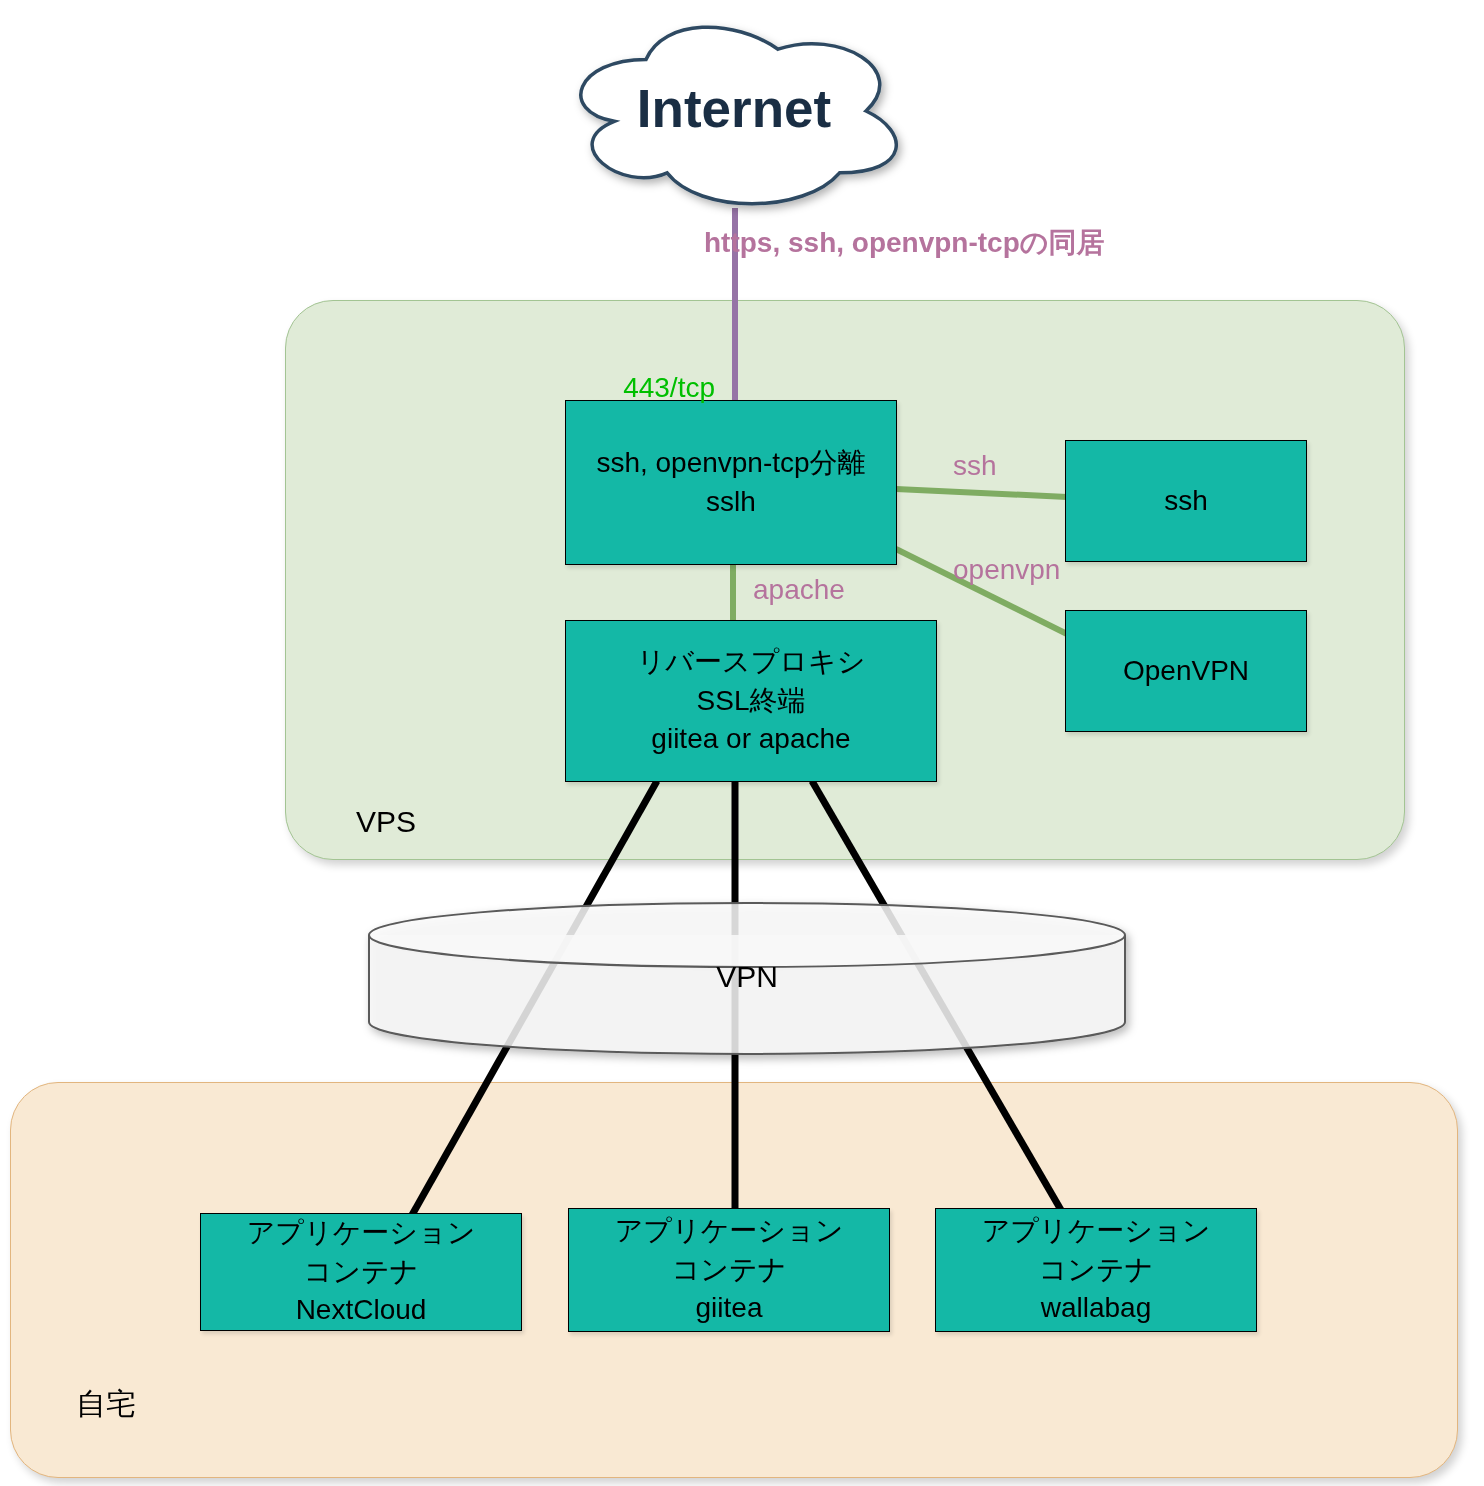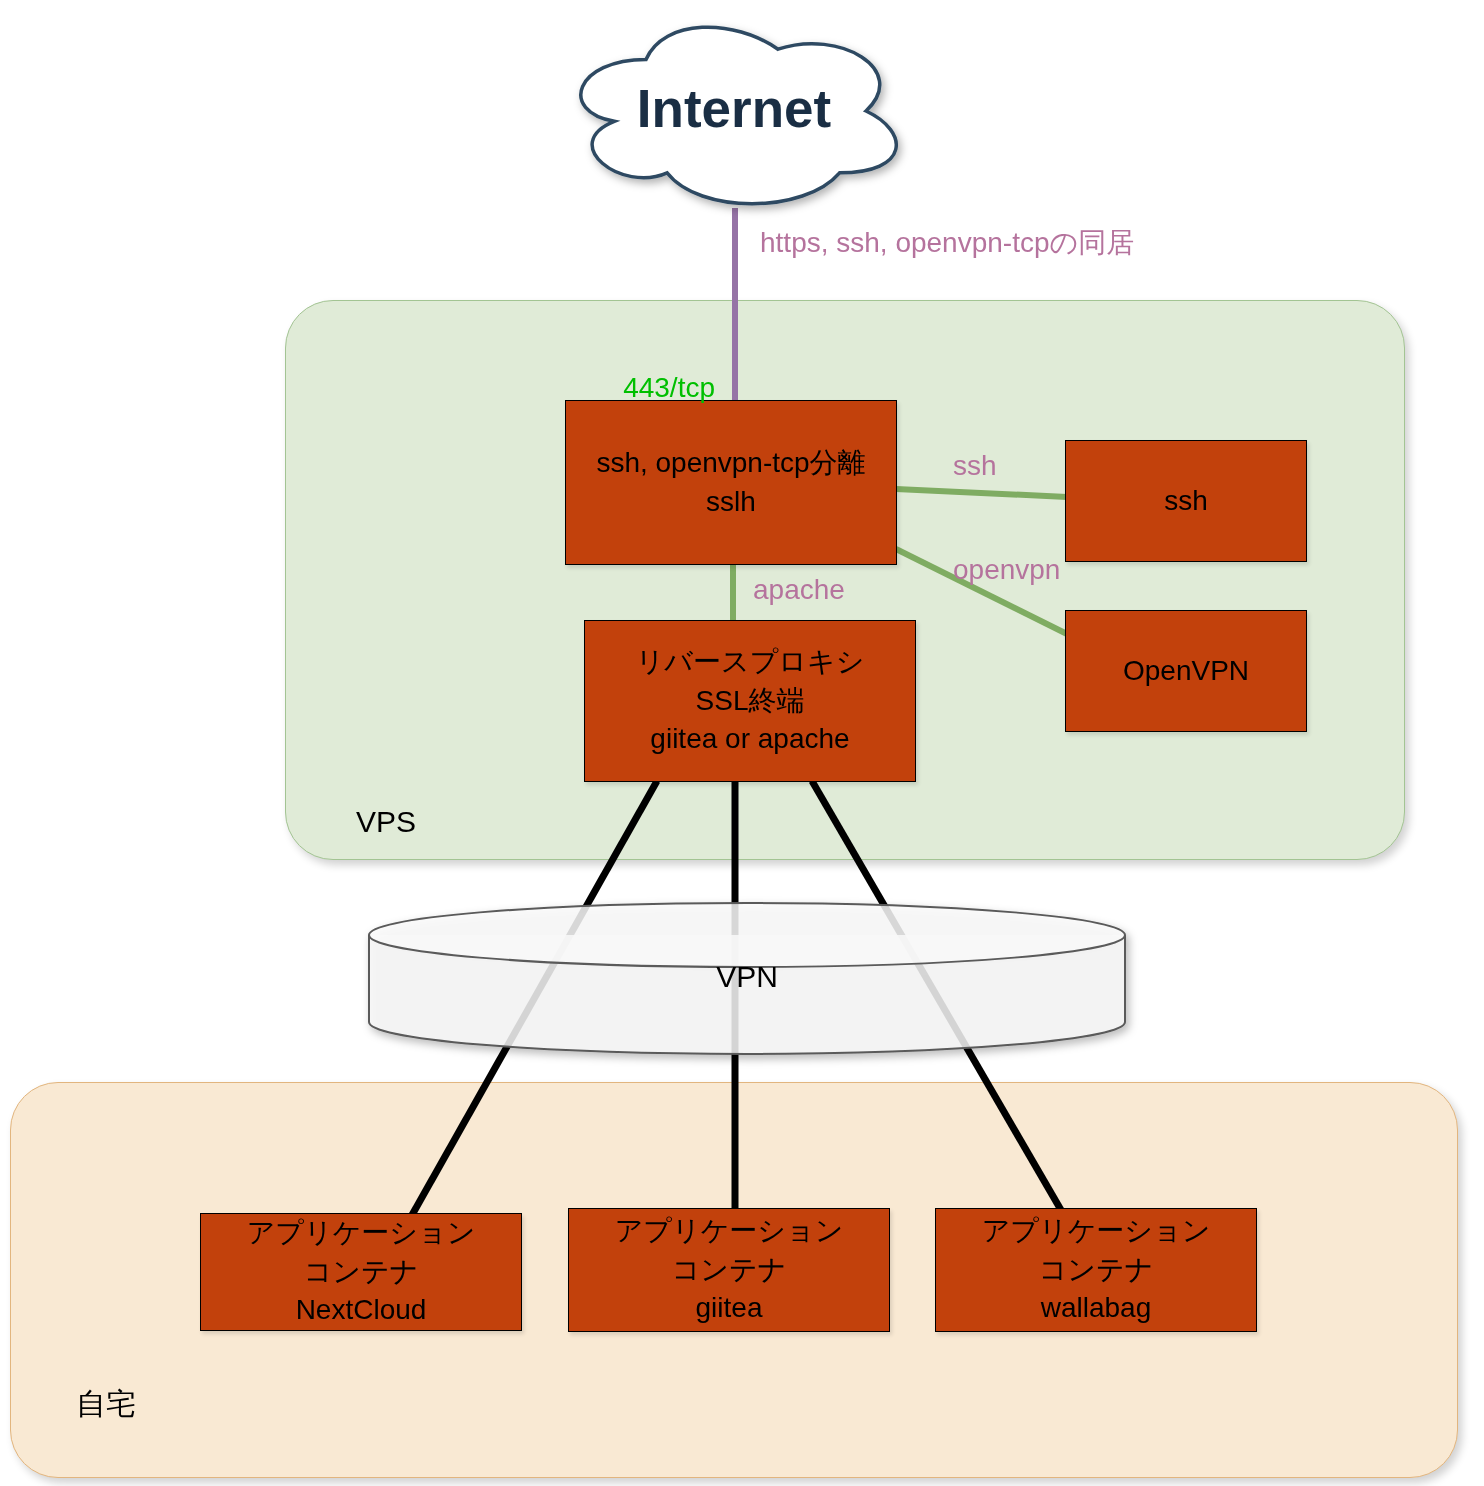--- a/index.html
+++ b/index.html
@@ -10,29 +10,29 @@
   .group { position:absolute; border-radius:48px; border:1.5px solid; box-sizing:border-box; z-index:1; }
   .vps-group  { left:285px; top:300px; width:1120px; height:560px; background:#e0ebd7; border-color:#a3c493; box-shadow:4px 5px 8px rgba(0,0,0,.18); }
   .home-group { left:10px; top:1082px; width:1448px; height:396px; background:#f9e9d3; border-color:#e2b57e; box-shadow:4px 5px 8px rgba(0,0,0,.18); }
   .group-label { position:absolute; font-size:30px; color:#000; }
   .vps-label  { left:70px; bottom:20px; }
   .home-label { left:65px; bottom:52px; }
 
   svg.layer { position:absolute; left:0; top:0; z-index:2; pointer-events:none; }
 
   .node {
-    position:absolute; box-sizing:border-box; background:#c2410c; border:1.5px solid #000;
+    position:absolute; box-sizing:border-box; background:#14b8a6; border:1.5px solid #000;
     display:flex; flex-direction:column; align-items:center; justify-content:center;
     font-size:28px; line-height:1.38; text-align:center; color:#000; z-index:3;
     box-shadow:2px 3px 4px rgba(0,0,0,.12);
   }
   .sslh-box     { left:565px; top:400px;  width:332px; height:165px; }
   .ssh-box      { left:1065px; top:440px; width:242px; height:122px; }
   .openvpn-box  { left:1065px; top:610px; width:242px; height:122px; }
-  .proxy-box    { left:584px; top:620px;  width:332px; height:162px; }
+  .proxy-box    { left:565px; top:620px;  width:372px; height:162px; }
   .app-box-1    { left:200px; top:1213px; width:322px; height:118px; }
   .app-box-2    { left:568px; top:1208px; width:322px; height:124px; }
   .app-box-3    { left:935px; top:1208px; width:322px; height:124px; }
 
   .edge-label { position:absolute; font-size:28px; white-space:nowrap; z-index:4; }
   .pink   { color:#b5739d; }
   .green-text { color:#00bf00; }
 
   .internet-label {
     position:absolute; left:558px; top:78px; width:352px; text-align:center;
@@ -84,21 +84,21 @@
              C575.6,59.5 558,111 614.3,121.3
              C558,144 621.4,193.4 667.1,172.8
              C698.8,214 804.4,214 839.6,172.8
              C910,172.8 910,131.6 866,111
              C910,69.8 839.6,28.6 778,49.2
              C734,18.3 663.6,18.3 646,59.5 Z" fill="#ffffff" stroke="#2d4a62" stroke-width="3.5" filter="url(#softshadow)"></path>
   </svg>
 
   <div class="internet-label">Internet</div>
 
-  <div class="edge-label pink" style="left:760px; top:224px;">https, ssh, openvpn-tcpの同居</div>
+  <div class="edge-label pink" style="left:704px; top:224px;font-weight:bold;">https, ssh, openvpn-tcpの同居</div>
   <div class="edge-label green-text port-label">443/tcp</div>
   <div class="edge-label pink" style="left:953px; top:450px;">ssh</div>
   <div class="edge-label pink" style="left:953px; top:554px;">openvpn</div>
   <div class="edge-label pink" style="left:753px; top:574px;">apache</div>
 
   <div class="node sslh-box">
     <span>ssh, openvpn-tcp分離</span>
     <span>sslh</span>
   </div>
 

